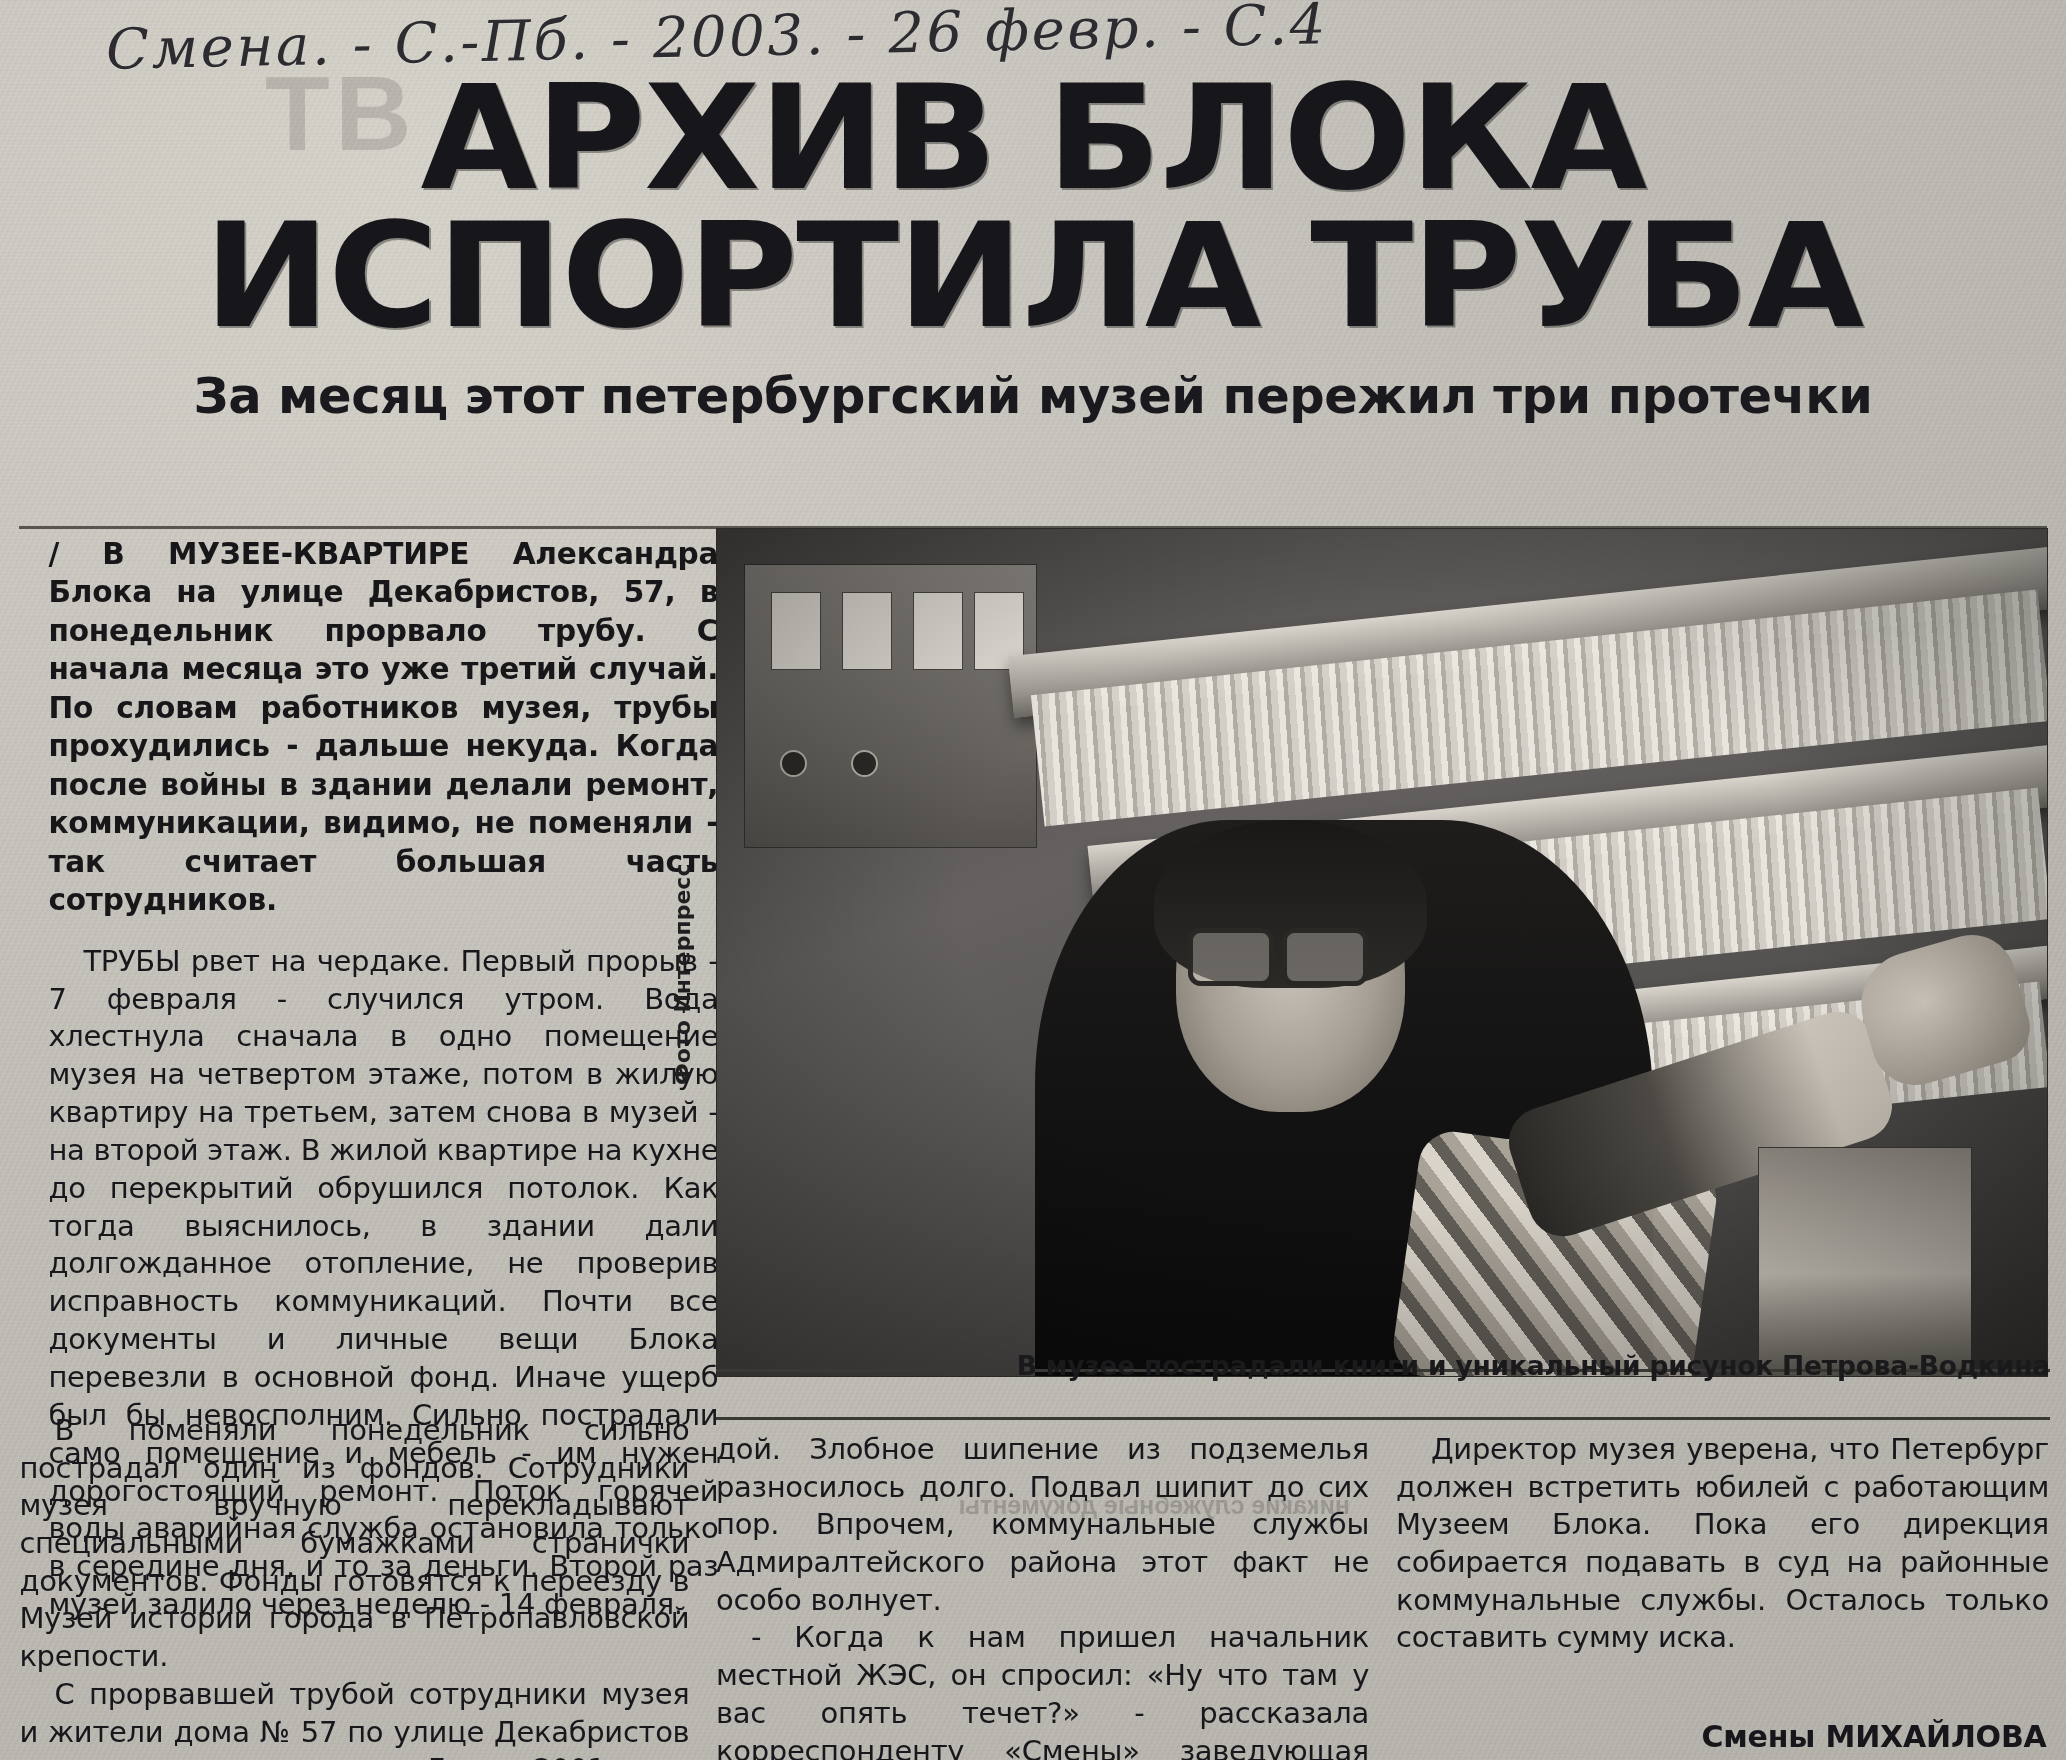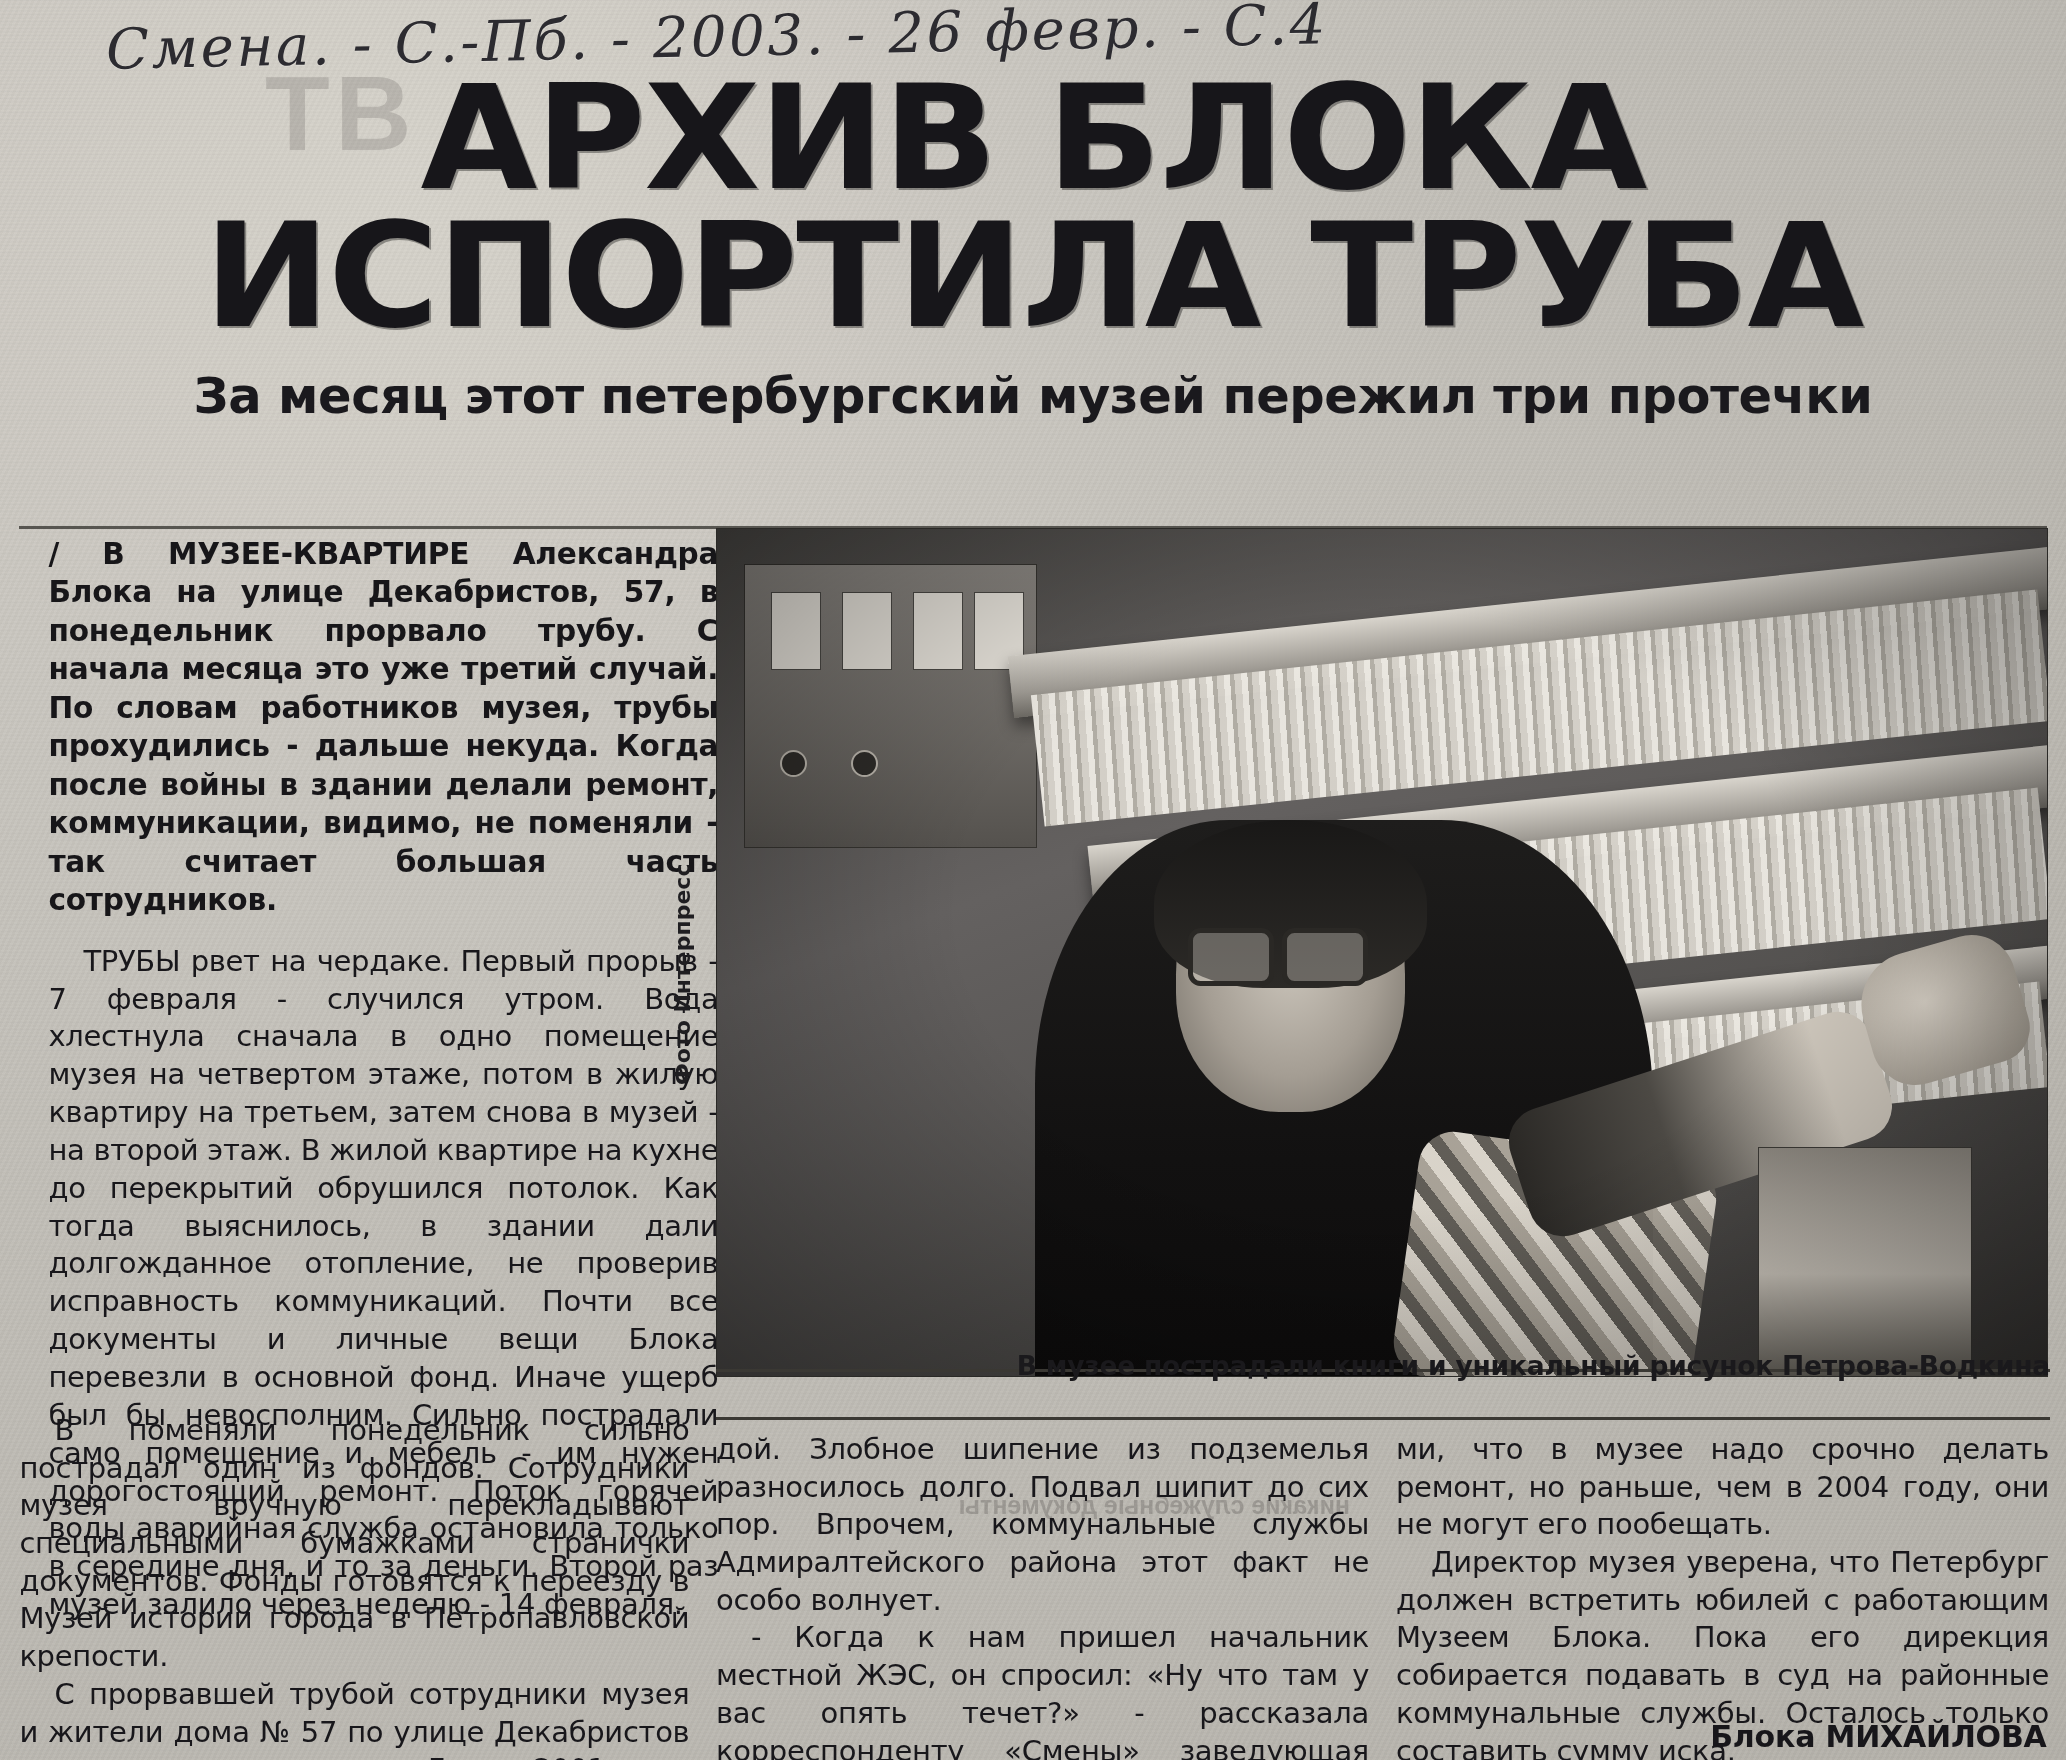--- a/index.html
+++ b/index.html
@@ -314,21 +314,20 @@
 </div>
 
 <div class="showthrough">никакие служебные документы</div>
 
 <div class="col-low c2">
   <p style="text-indent:0">дой. Злобное шипение из подземелья разносилось долго. Подвал шипит до сих пор. Впрочем, коммунальные службы Адмиралтейского района этот факт не особо волнует.</p>
   <p>- Когда к нам пришел начальник местной ЖЭС, он спросил: «Ну что там у вас опять течет?» - рассказала корреспонденту «Смены» заведующая музеем Галина Савельева. - Районные власти согласны с на-</p>
 </div>
 
 <div class="col-low c3">
-  <p style="text-indent:0">ми, что в музее надо срочно делать ремонт, но раньше, чем в 2004 году, они не могут его пообещать.</p>
   <p>Директор музея уверена, что Петербург должен встретить юбилей с работающим Музеем Блока. Пока его дирекция собирается подавать в суд на районные коммунальные службы. Осталось только составить сумму иска.</p>
 </div>
 
 <div class="byline">
-  <span>Блока</span>
+  <span>Смены</span>
   <span class="fam">МИХАЙЛОВА</span>
 </div>
 
 
 </body></html>

